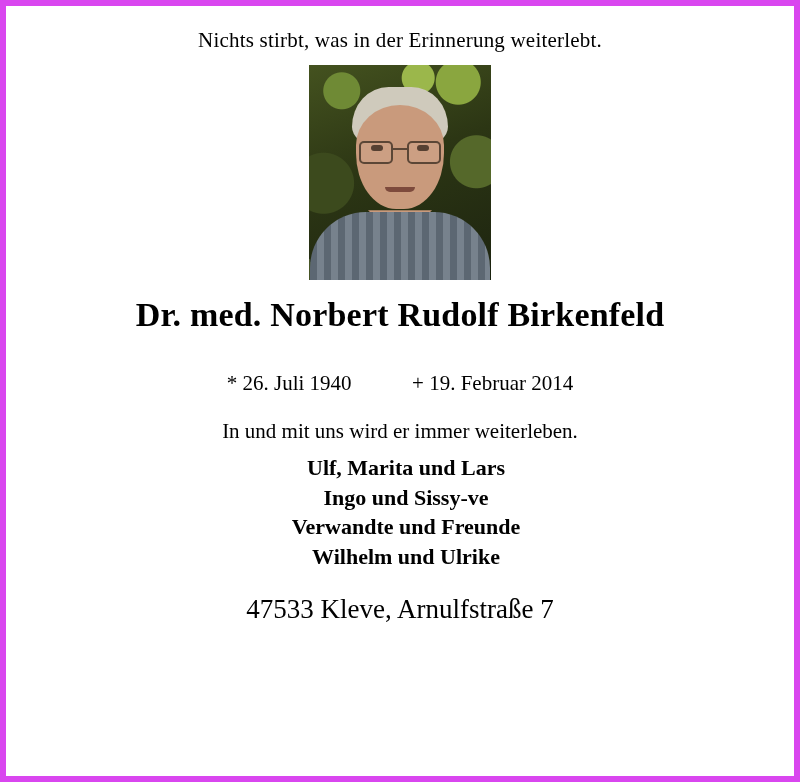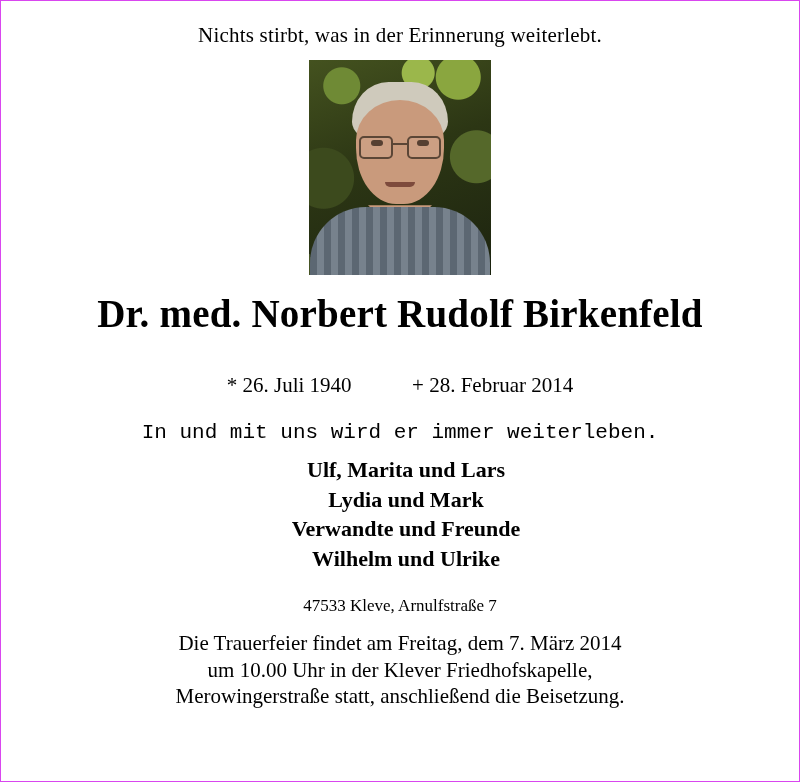--- a/index.html
+++ b/index.html
@@ -11,21 +11,21 @@
     height: 782px;
     background: #ffffff;
     font-family: "Liberation Serif", serif;
     color: #000000;
     overflow: hidden;
   }
   .notice {
     box-sizing: border-box;
     width: 800px;
     height: 782px;
-    border: 1px solid #d946ef;
+    border: 6px solid #d946ef;
     background: #ffffff;
     padding: 18px 40px 10px 40px;
     display: flex;
     flex-direction: column;
     align-items: center;
     text-align: center;
   }
   .motto {
     font-size: 21px;
     line-height: 1.2;
@@ -154,46 +154,45 @@
     position: absolute;
     left: 50%;
     transform: translateX(-50%);
     bottom: 40px;
     width: 64px;
     height: 30px;
     background: #c99a7c;
     clip-path: polygon(0 0, 100% 0, 50% 100%);
   }
   .name {
-    font-size: 39px;
+    font-size: 34px;
     font-weight: bold;
     letter-spacing: 0.2px;
     margin: 2px 0 12px 0;
     white-space: nowrap;
   }
   .dates {
     font-size: 21px;
     margin-bottom: 22px;
   }
   .dates .birth { display: inline-block; margin-top: 25px; }
   .dates .gap { display: inline-block; width: 50px; }
   .dates .death { display: inline-block; }
   .line-regular {
     font-size: 21px;
     line-height: 1.26;
-    font-family: Liberation Mono, monospace;
   }
   .survivors {
     margin: 8px 0 0 12px;
     font-size: 22px;
     font-weight: bold;
     line-height: 1.36;
   }
   .address {
-    font-size: 17px;
+    font-size: 27px;
     margin-top: 22px;
     margin-bottom: 14px;
   }
   .service {
     font-size: 21px;
     line-height: 1.26;
   }
 </style>
 </head>
 <body>
@@ -216,33 +215,28 @@
       <div class="collar"></div>
       <div class="shirt"></div>
     </div>
   </div>
 
   <div class="name">Dr. med. Norbert Rudolf Birkenfeld</div>
 
   <div class="dates">
     <span class="birth">* 26. Juli 1940</span>
     <span class="gap"></span>
-    <span class="death">+ 28. Februar 2014</span>
+    <span class="death">+ 19. Februar 2014</span>
   </div>
 
   <div class="line-regular">In und mit uns wird er immer weiterleben.</div>
 
   <div class="survivors">
     <div>Ulf, Marita und Lars</div>
-    <div>Lydia und Mark</div>
+    <div>Ingo und Sissy-ve</div>
     <div>Verwandte und Freunde</div>
     <div>Wilhelm und Ulrike</div>
   </div>
 
   <div class="address">47533 Kleve, Arnulfstraße 7</div>
 
-  <div class="service">
-    <div>Die Trauerfeier findet am Freitag, dem 7. März 2014</div>
-    <div>um 10.00 Uhr in der Klever Friedhofskapelle,</div>
-    <div>Merowingerstraße statt, anschließend die Beisetzung.</div>
-  </div>
 
 </div>
 
 </body></html>

